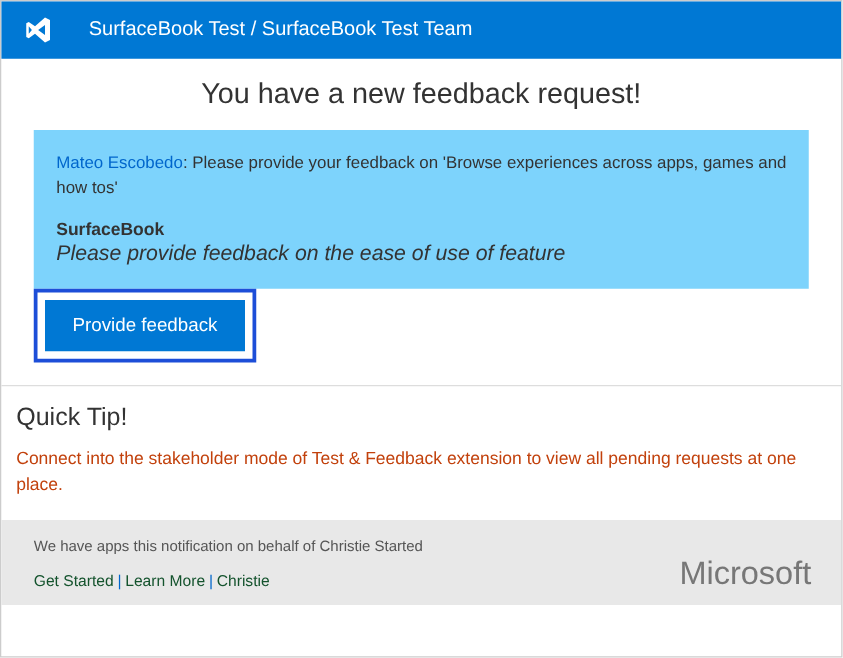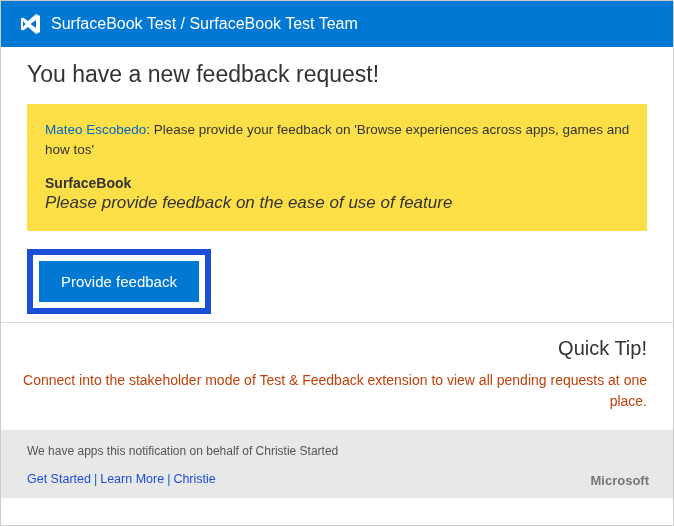--- a/index.html
+++ b/index.html
@@ -13,43 +13,43 @@
       width: 674px;
       height: 526px;
       border: 1px solid #ccc;
     }
     .header {
       background: #0078d4;
       color: white;
       padding: 10px 16px;
       display: flex;
       align-items: center;
-      gap: 8px;
+      gap: 28px;
     }
     .vs-icon {
       display: inline-flex;
       align-items: center;
     }
     .header-title {
       font-size: 16px;
       font-weight: 400;
     }
     .content {
       padding: 14px 26px 4px 26px;
     }
     .page-title {
       font-size: 23px;
       font-weight: 400;
       color: #333;
       margin-bottom: 16px;
+      text-align: center;
     }
     .request-box {
-      background: #fde047;
+      background: #7dd3fc;
       padding: 16px 4px 18px 18px;
-      margin-bottom: 18px;
     }
     .request-text {
       font-size: 13.5px;
       color: #333;
       line-height: 1.5;
       margin-bottom: 14px;
     }
     .requester-name {
       color: #0066cc;
     }
@@ -58,42 +58,41 @@
       font-weight: 700;
       color: #333;
       margin-bottom: 2px;
     }
     .instructions-text {
       font-size: 17px;
       color: #333;
       font-style: italic;
     }
     .button-wrapper {
-      border: 6px solid #1d4ed8;
+      border: 3px solid #1d4ed8;
       display: inline-block;
       padding: 6px;
-      margin-bottom: 4px;
+      margin-bottom: 14px;
     }
     .provide-btn {
       background: #0078d4;
       color: white;
       border: none;
       padding: 12px 22px;
       font-size: 15px;
       font-family: inherit;
       cursor: pointer;
     }
     .divider {
       border: none;
       border-top: 1px solid #ddd;
       margin: 0 0 14px 0;
     }
     .tip-section {
       padding: 0 26px 18px 12px;
-      text-align: right;
     }
     .tip-title {
       font-size: 20px;
       font-weight: 400;
       color: #333;
       margin-bottom: 10px;
     }
     .tip-text {
       font-size: 14px;
       color: #c2410c;
@@ -106,34 +105,34 @@
     }
     .footer-notice {
       font-size: 12px;
       color: #555;
       margin-bottom: 14px;
     }
     .footer-links {
       font-size: 12.5px;
     }
     .footer-link {
-      color: #1d4ed8;
+      color: #14532d;
       text-decoration: none;
       cursor: pointer;
     }
     .link-sep {
       color: #0066cc;
       margin: 0 3px;
     }
     .ms-logo {
       position: absolute;
       right: 24px;
       bottom: 10px;
-      font-size: 13px;
-      font-weight: 700;
+      font-size: 26px;
+      font-weight: 400;
       color: #777;
       font-family: 'Segoe UI', sans-serif;
       padding-left: 35px;
     }
   </style>
 </head>
 <body>
 
 <div class="header">
   <span class="vs-icon">

